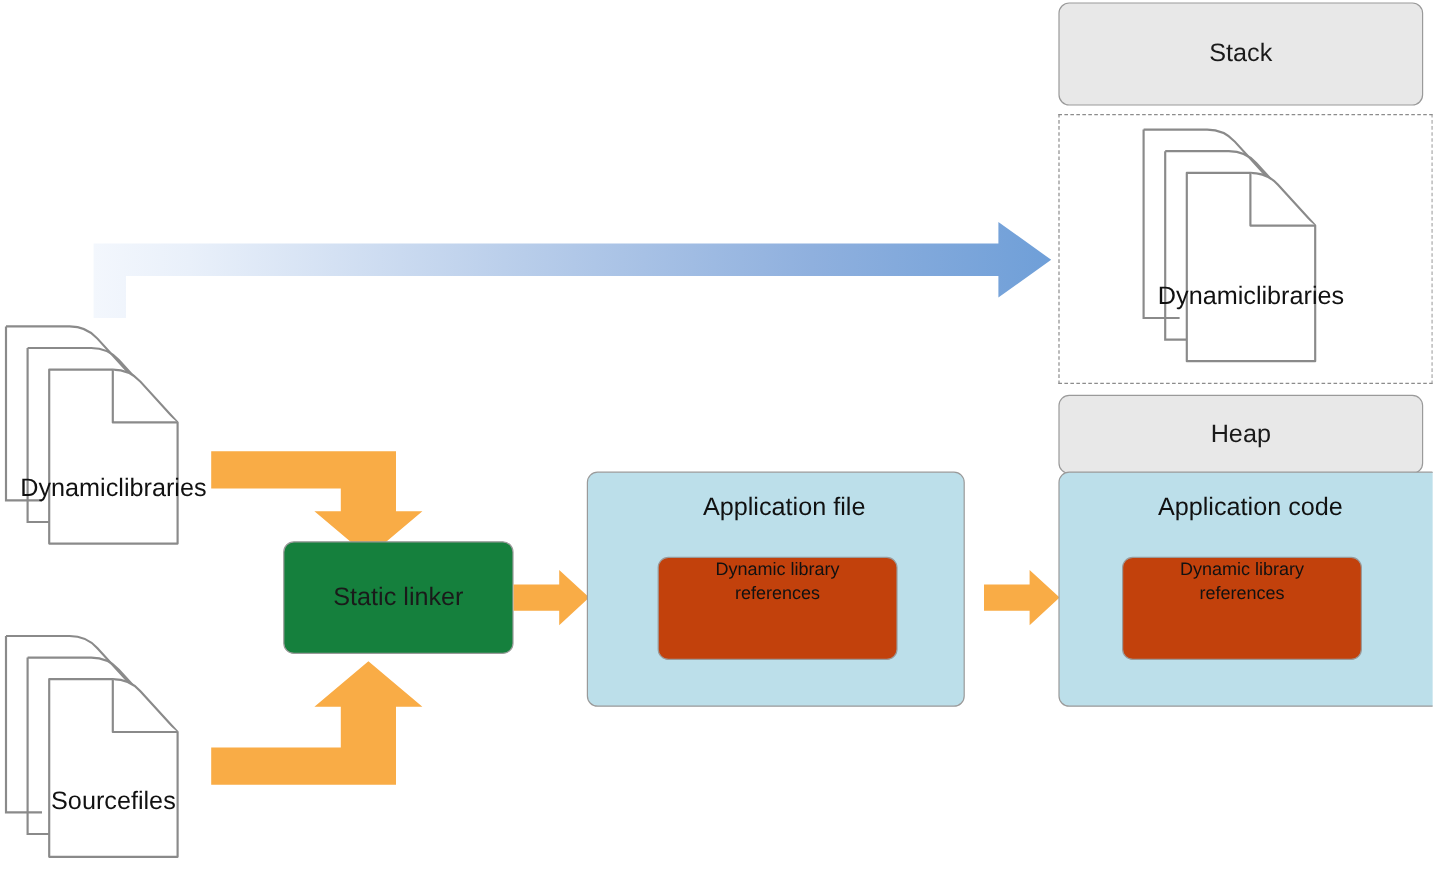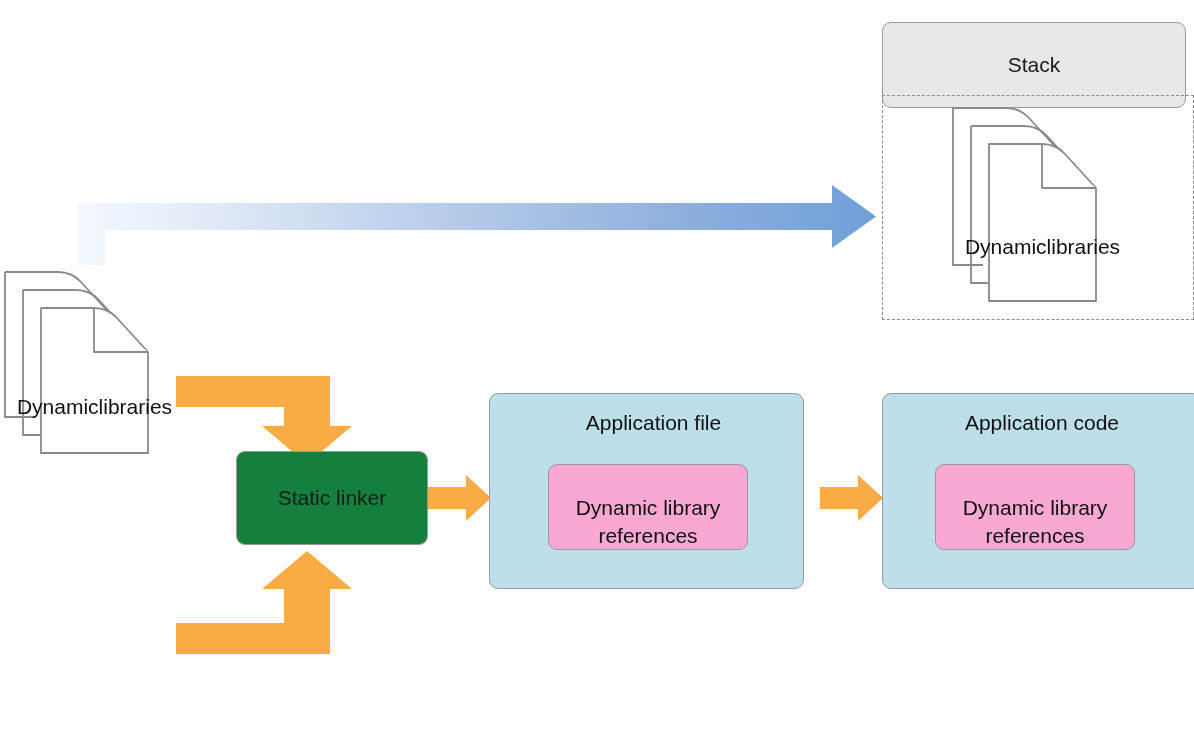--- a/index.html
+++ b/index.html
@@ -51,39 +51,38 @@
     pointer-events: none;
   }
 
   
   .arrowsvg { position: absolute; display: block; overflow: visible; }
 
   
   .memlabel { font-size: 19px; }
   .graybox {
     background: #e8e8e8;
-    margin-top: 20px;
   }
   .bluebox {
     background: #bcdfea;
   }
   .salmonbox {
     background: #15803d;
   }
   .innerbox {
     position: absolute;
     box-sizing: border-box;
-    background: #f9a8d4;
+    background: #c2410c;
     border: 1.4px solid #9a9a9a;
     border-radius: 9px;
     display: flex;
     align-items: center;
-    justify-content: flex-end;
-    text-align: center;
-    font-size: 21px;
+    justify-content: flex-start;
+    text-align: center;
+    font-size: 15px;
     line-height: 1.3;
     color: #111;
   }
   .boxtitle {
     position: absolute;
     left: 0; right: 0;
     text-align: center;
     font-size: 21px;
     color: #111;
   }
@@ -124,20 +123,34 @@
 
       <path d="M 39,46 L 92,46 Q 106,46 115,56 L 146,90 L 146,191 L 39,191 Z" fill="#ffffff" stroke="#8a8a8a" stroke-width="1.8" stroke-linejoin="round"></path>
       <path d="M 92,46 L 92,90 L 146,90" fill="#ffffff" stroke="#8a8a8a" stroke-width="1.8" stroke-linejoin="round"></path>
     </svg>
     <div class="doclabel" style="left:39px; top:100px; width:107px; height:90px;">
       <span>Dynamic</span>
       <span>libraries</span>
     </div>
   </div>
 
+  <div class="docgroup" style="left:2px; top:520px; width:192px; height:215px;">
+    <svg width="192" height="215" viewBox="0 0 192 215">
+      <path d="M 3,10 L 56,10 Q 70,10 79,20 L 110,54 L 110,157" fill="none" stroke="#8a8a8a" stroke-width="1.8"></path>
+      <path d="M 3,10 L 3,157 L 33,157" fill="none" stroke="#8a8a8a" stroke-width="1.8"></path>
+      <path d="M 21,28 L 74,28 Q 88,28 97,38 L 128,72 L 128,175" fill="none" stroke="#8a8a8a" stroke-width="1.8"></path>
+      <path d="M 21,28 L 21,175 L 51,175" fill="none" stroke="#8a8a8a" stroke-width="1.8"></path>
+      <path d="M 39,46 L 92,46 Q 106,46 115,56 L 146,90 L 146,194 L 39,194 Z" fill="#ffffff" stroke="#8a8a8a" stroke-width="1.8" stroke-linejoin="round"></path>
+      <path d="M 92,46 L 92,90 L 146,90" fill="#ffffff" stroke="#8a8a8a" stroke-width="1.8" stroke-linejoin="round"></path>
+    </svg>
+    <div class="doclabel" style="left:39px; top:103px; width:107px; height:90px;">
+      <span>Source</span>
+      <span>files</span>
+    </div>
+  </div>
 
   <svg class="arrowsvg" style="left:176px; top:372px;" width="180" height="92" viewBox="0 0 180 92">
     <path d="M 0,4 L 154,4 L 154,54 L 176,54 L 131,92 L 86,54 L 108,54 L 108,35 L 0,35 Z" fill="#f9ac46"></path>
   </svg>
 
   <svg class="arrowsvg" style="left:176px; top:551px;" width="180" height="105" viewBox="0 0 180 105">
     <path d="M 0,72 L 108,72 L 108,38 L 86,38 L 131,0 L 176,38 L 154,38 L 154,103 L 0,103 Z" fill="#f9ac46"></path>
   </svg>
 
   <div class="box rbox salmonbox" style="left:236px; top:451px; width:192px; height:94px; font-size:21px;">
@@ -174,20 +187,23 @@
       <path d="M 21,26 L 21,183 L 51,183" fill="none" stroke="#8a8a8a" stroke-width="1.8"></path>
       <path d="M 39,44 L 92,44 Q 106,44 115,54 L 146,88 L 146,201 L 39,201 Z" fill="#ffffff" stroke="#8a8a8a" stroke-width="1.8" stroke-linejoin="round"></path>
       <path d="M 92,44 L 92,88 L 146,88" fill="#ffffff" stroke="#8a8a8a" stroke-width="1.8" stroke-linejoin="round"></path>
     </svg>
     <div class="doclabel" style="left:39px; top:102px; width:107px; height:90px;">
       <span>Dynamic</span>
       <span>libraries</span>
     </div>
   </div>
 
+  <div class="box rbox graybox" style="left:882px; top:329px; width:304px; height:66px;">
+    <span class="memlabel" style="font-size:21px;">Heap</span>
+  </div>
 
   <div class="box rbox bluebox" style="left:882px; top:393px; width:320px; height:196px;padding-left:15px;">
     <div class="boxtitle" style="top:16px;">Application code</div>
     <div class="innerbox" style="left:52px; top:70px; width:200px; height:86px; flex-direction:column;">
       <span>Dynamic library</span>
       <span>references</span>
     </div>
   </div>
 
 </div>

